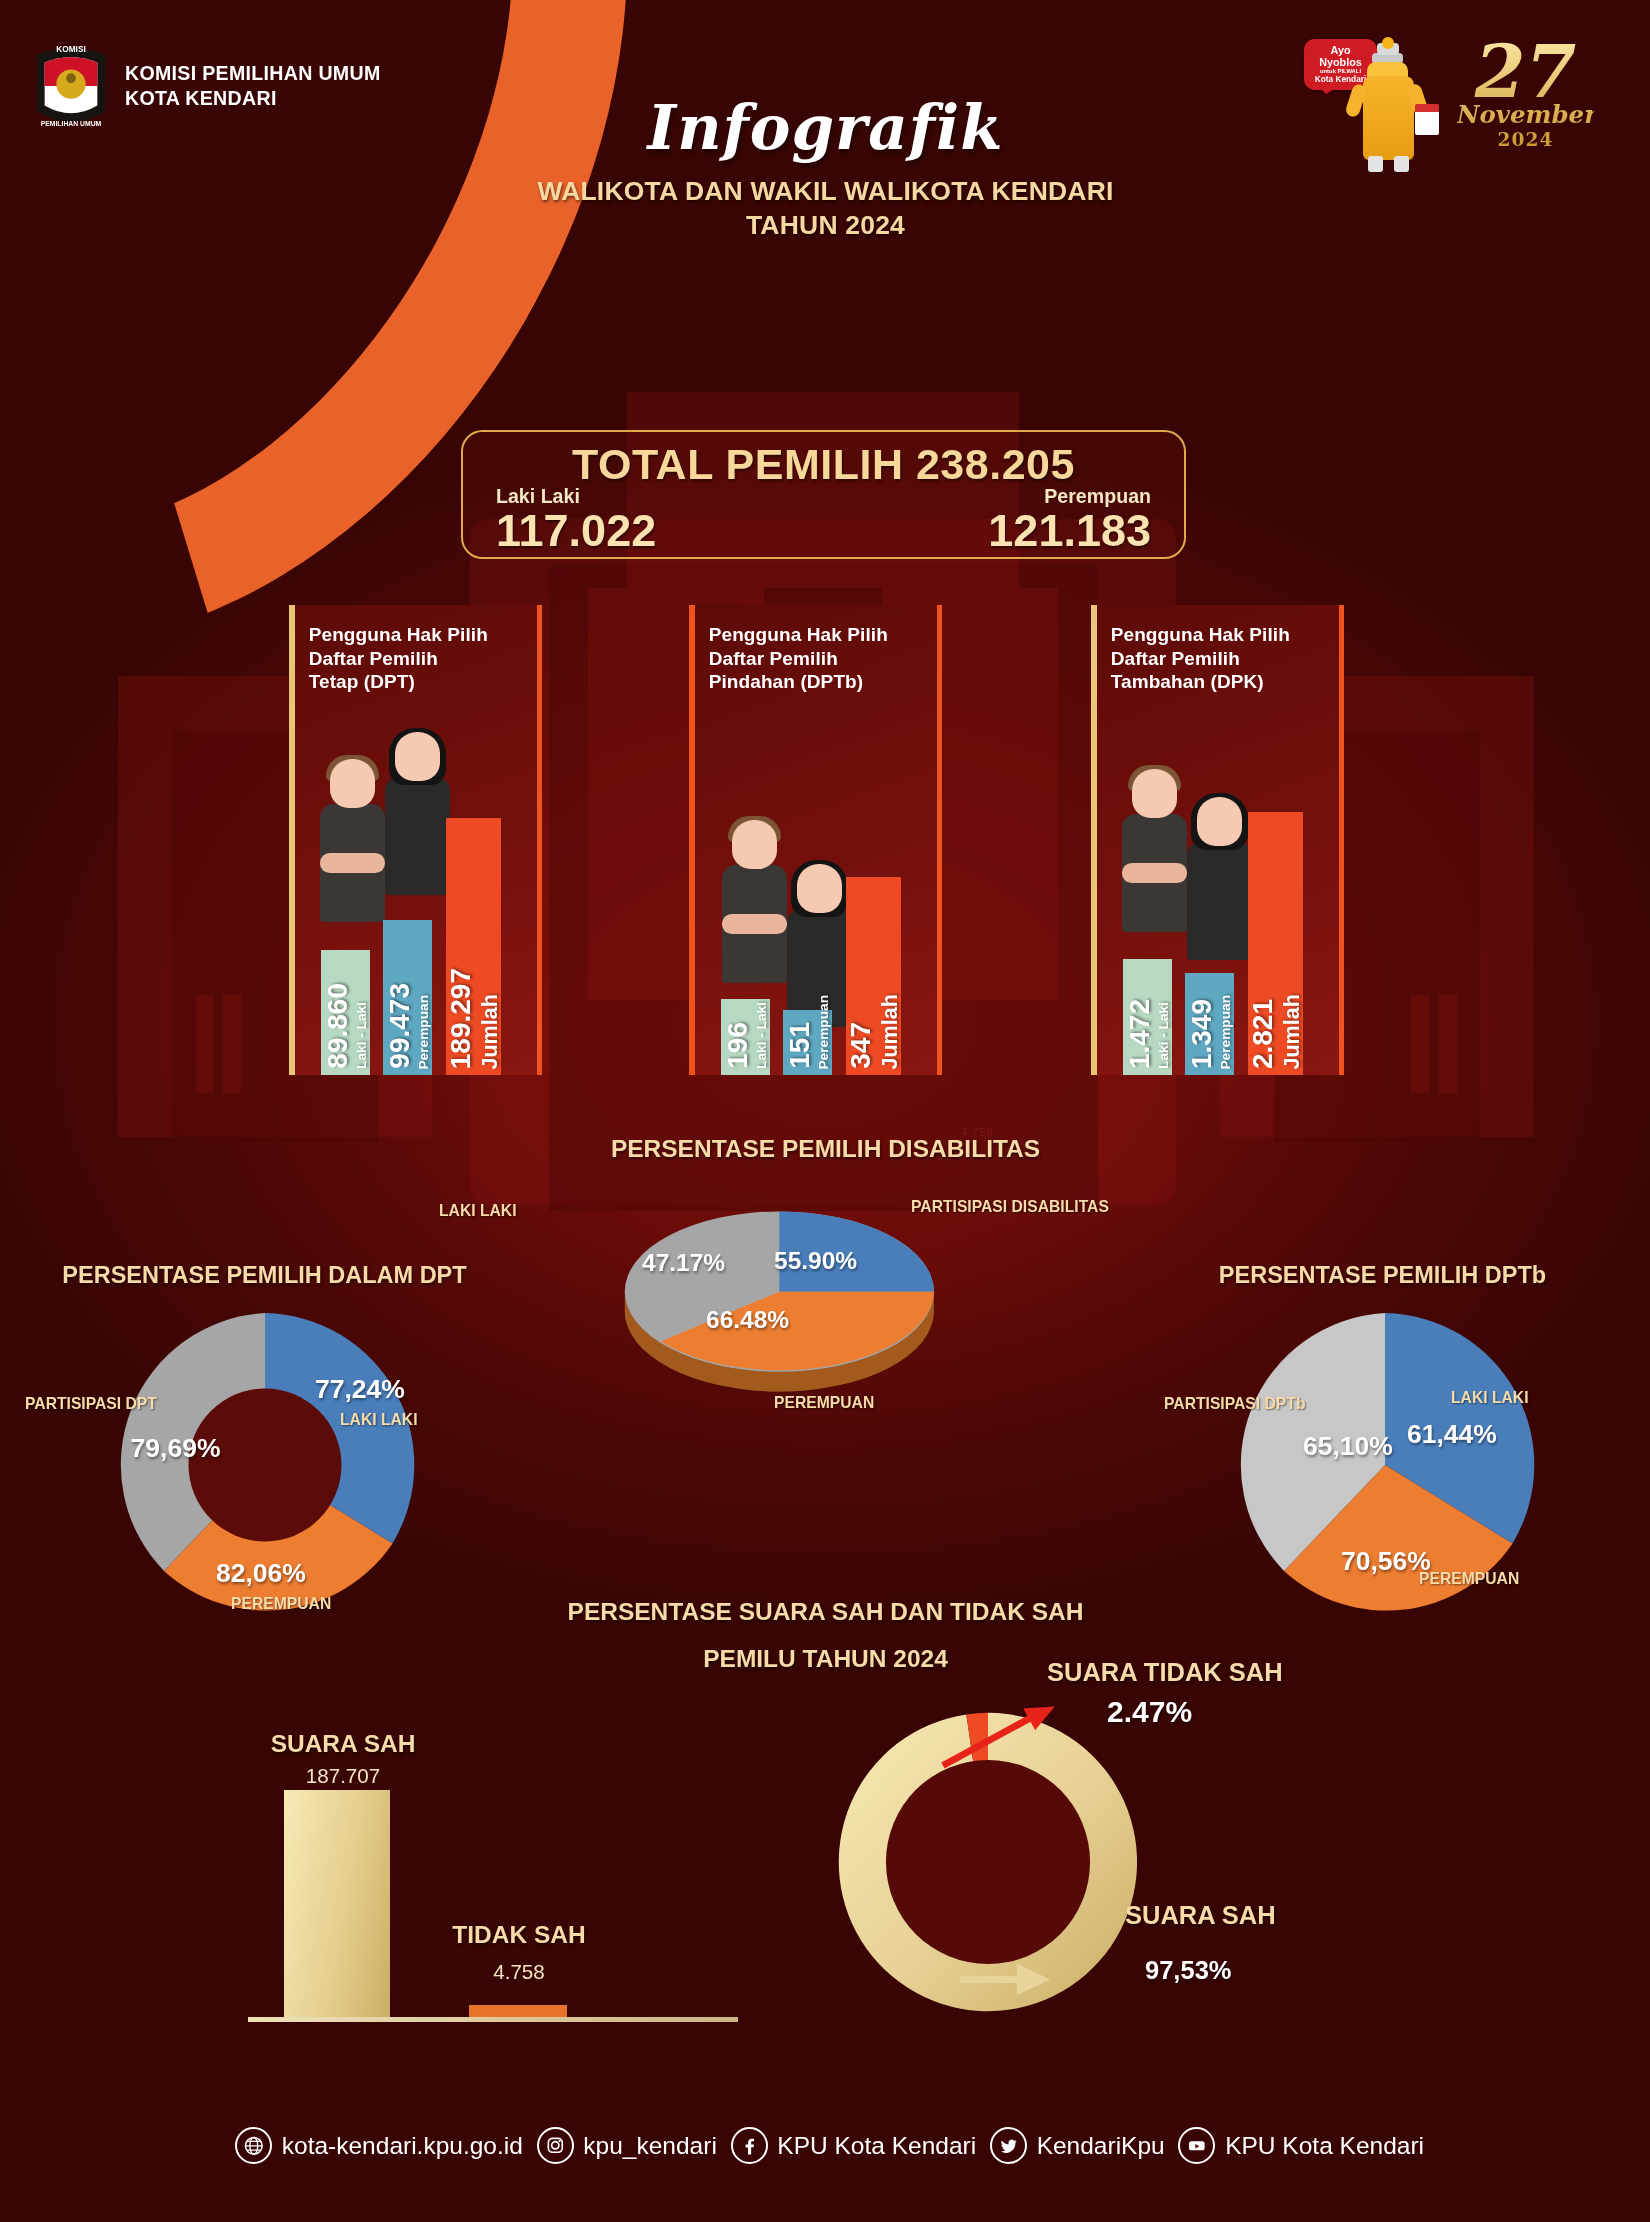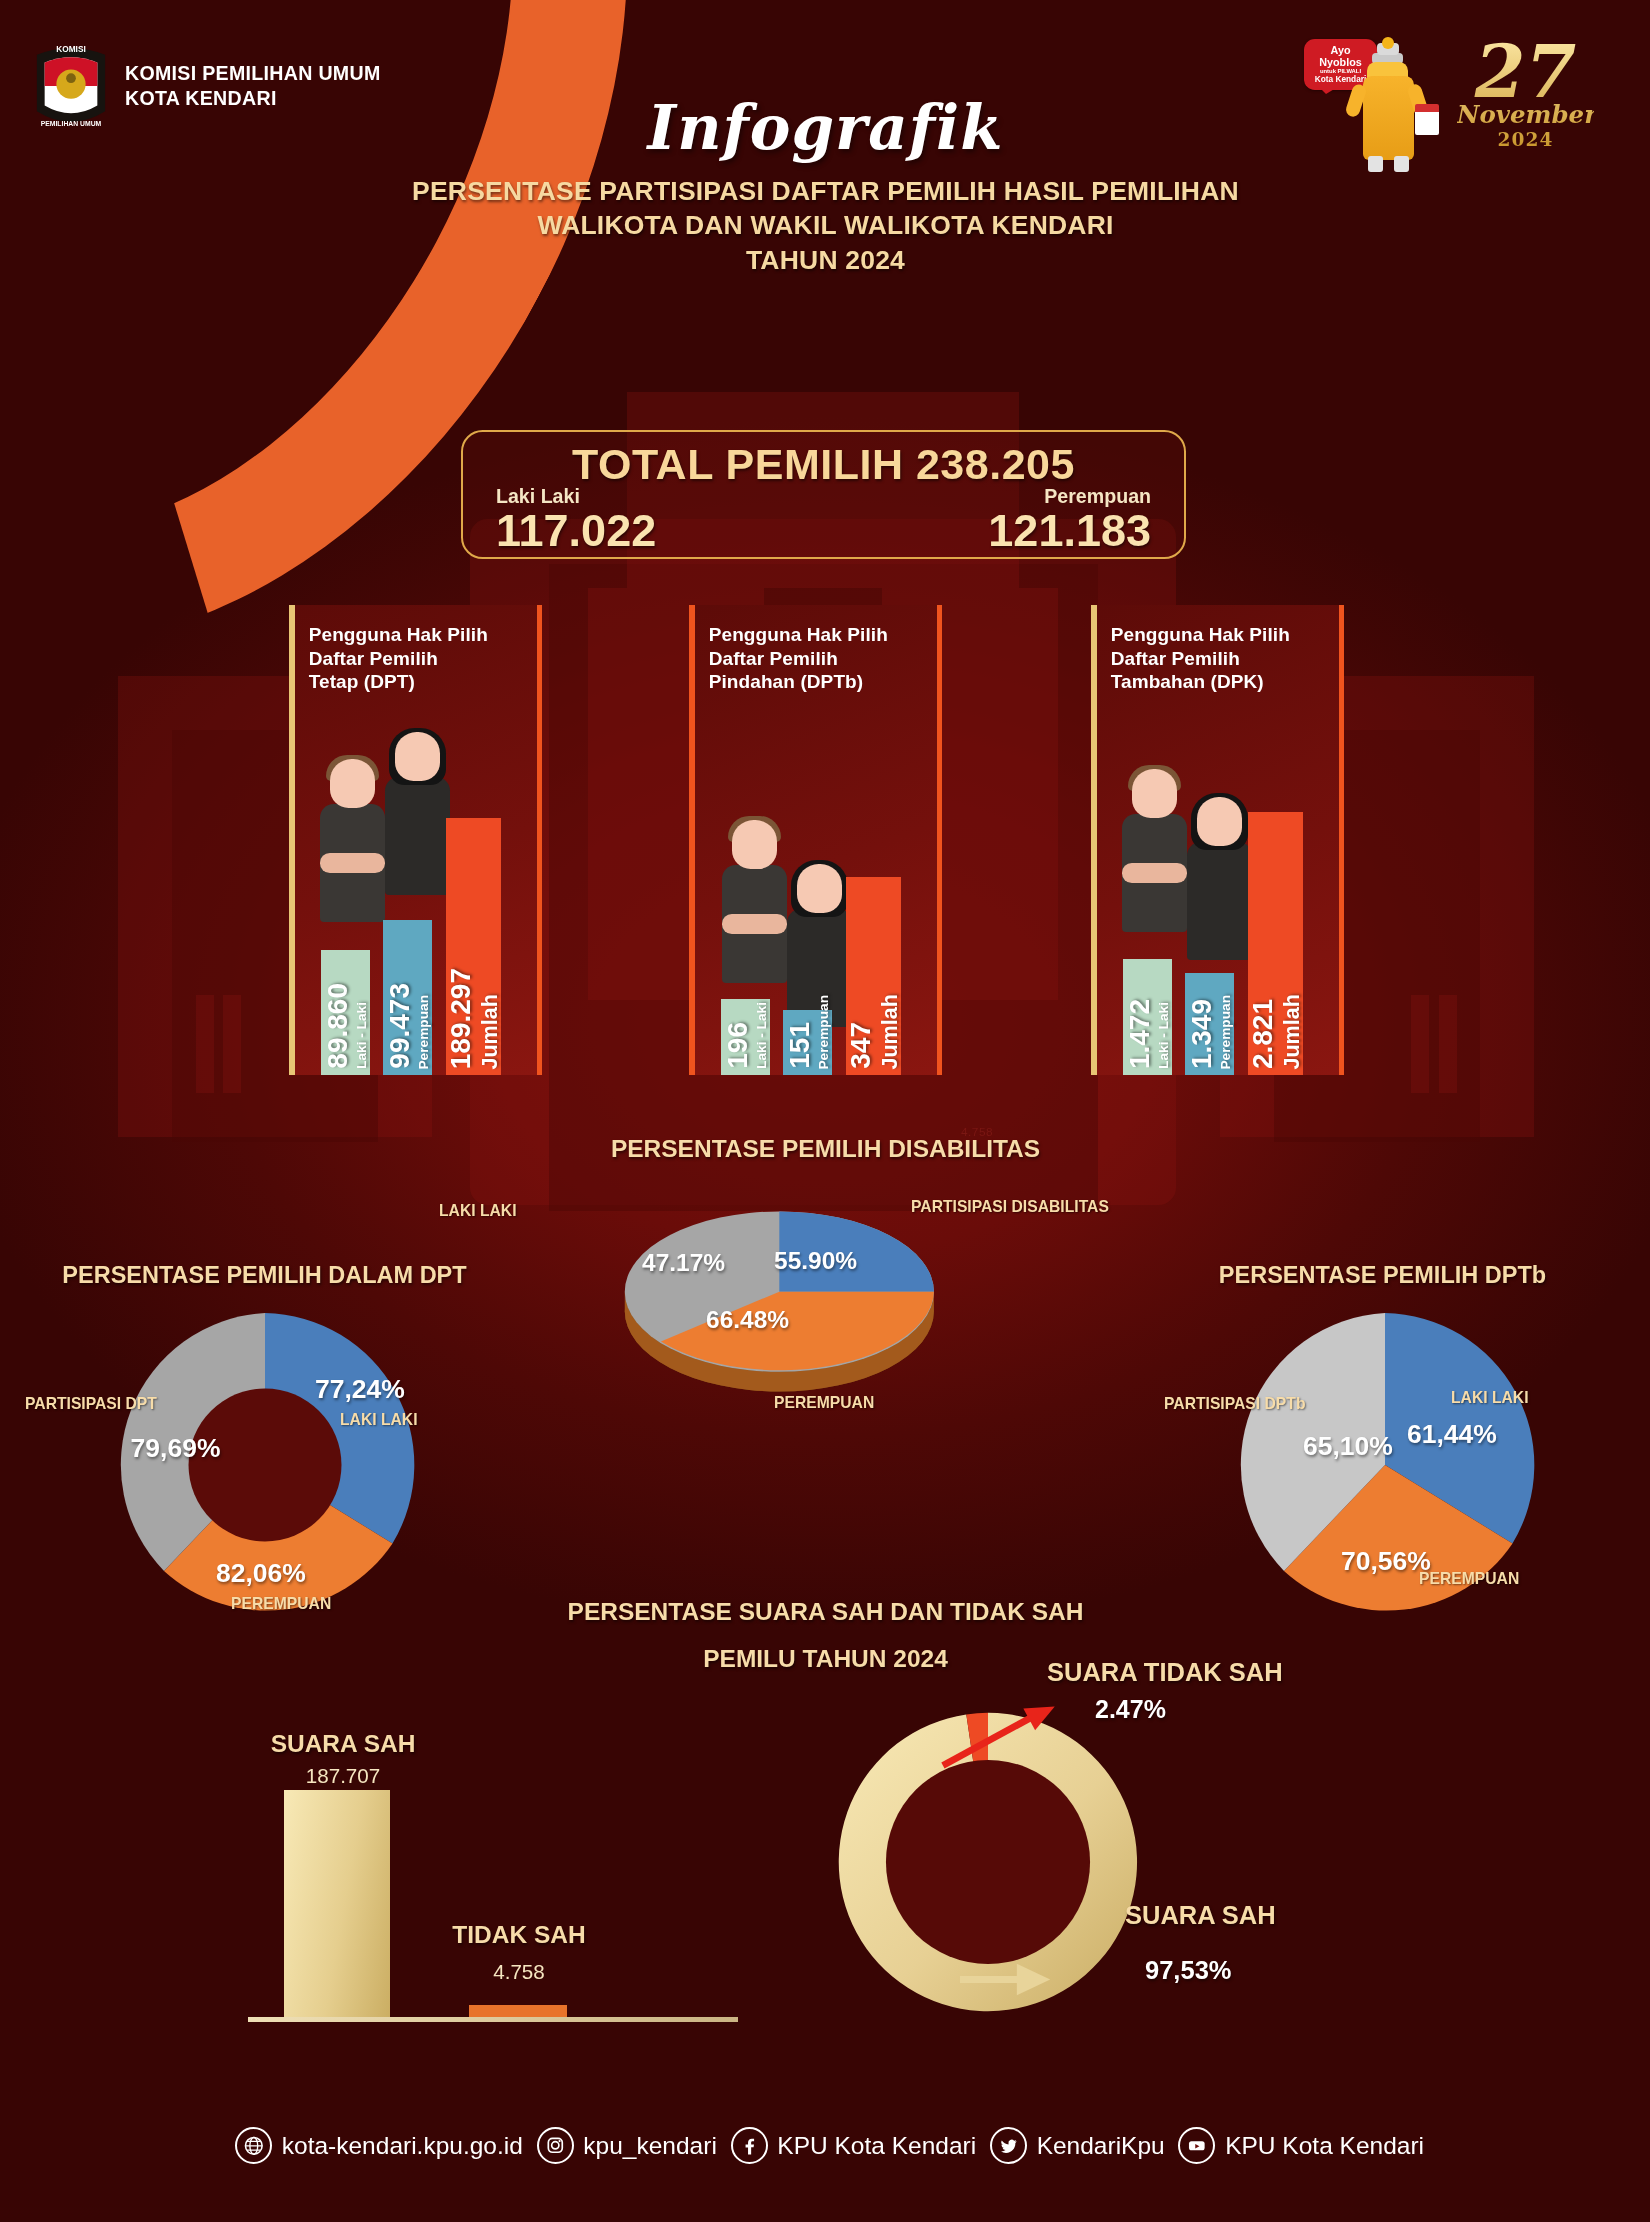--- a/index.html
+++ b/index.html
@@ -182,21 +182,20 @@
     <text x="41" y="87" font-size="7" font-weight="bold" fill="#fff" text-anchor="middle" font-family="Liberation Sans, sans-serif">PEMILIHAN UMUM</text>
   </svg>
 </div>
 <div class="kpu-head-text">
   <div>KOMISI PEMILIHAN UMUM</div>
   <div>KOTA KENDARI</div>
 </div>
 
 <div class="infografik">Infografik</div>
 <div class="subtitle">
-  <div>PERSENTASE PARTISIPASI  DAFTAR PEMILIH HASIL PEMILIHAN</div>
   <div>WALIKOTA DAN WAKIL WALIKOTA KENDARI</div>
   <div>TAHUN 2024</div>
 </div>
 
 <div class="mascot-wrap">
   <div class="bubble">
     <span class="s1">Ayo</span>
     <span class="s1">Nyoblos</span>
     <span class="s2">untuk PILWALI</span>
     <span class="s3">Kota Kendari</span>
@@ -433,21 +432,21 @@
   </svg>
   <svg width="255" height="108" viewBox="0 0 260 110" style="position:absolute;left:108px;top:-21.6px;">
     <path d="M4 84 L96 34" stroke="#E8241A" stroke-width="7" fill="none"></path>
     <path d="M118 24 L86 26 L98 48 Z" fill="#E8241A"></path>
   </svg>
   <svg width="196" height="59" viewBox="0 0 200 60" style="position:absolute;left:129px;top:245px;">
     <path d="M0 30 L62 30" stroke="#E8D49A" stroke-width="7" fill="none"></path>
     <path d="M92 30 L58 14 L58 46 Z" fill="#E8D49A"></path>
   </svg>
   <div class="sec-title" style="left:216px;top:-47px;font-size:25.5px;white-space:nowrap;">SUARA TIDAK SAH</div>
-  <div class="pctl" style="left:264px;top:-9.8px;font-size:25px;">2.47%</div>
+  <div class="pctl" style="left:276px;top:-9.8px;font-size:30px;">2.47%</div>
   <div class="sec-title" style="left:294px;top:196px;font-size:25.5px;white-space:nowrap;">SUARA SAH</div>
   <div class="pctl" style="left:314px;top:251px;font-size:25.5px;">97,53%</div>
 </div>
 
 <div class="foot">
 
   <div class="f-item">
     <span class="f-ico">
       <svg width="19.6" height="19.6" viewBox="0 0 20 20">
           <circle cx="10" cy="10" r="8.5" fill="none" stroke="#fff" stroke-width="1.6"></circle>

